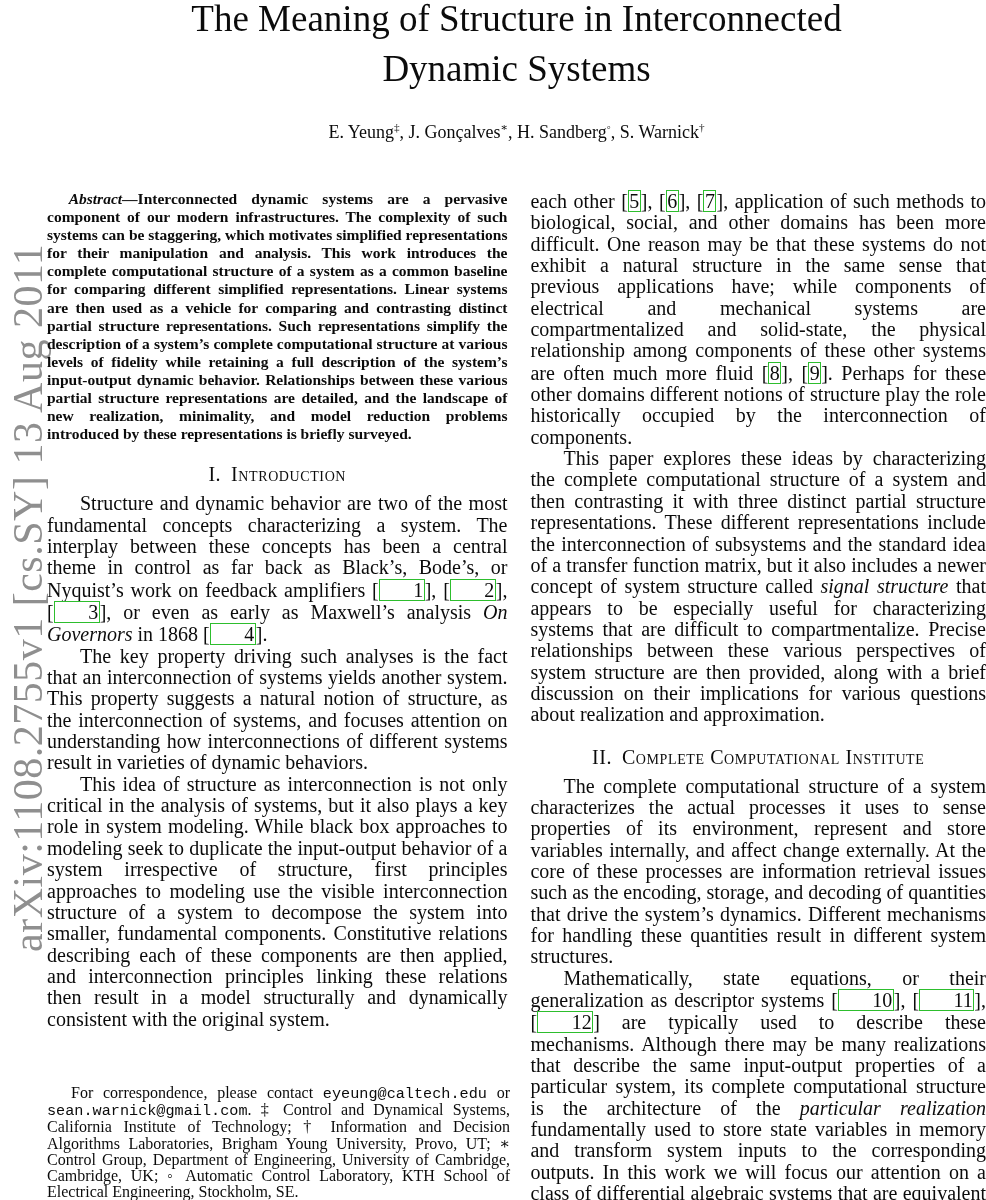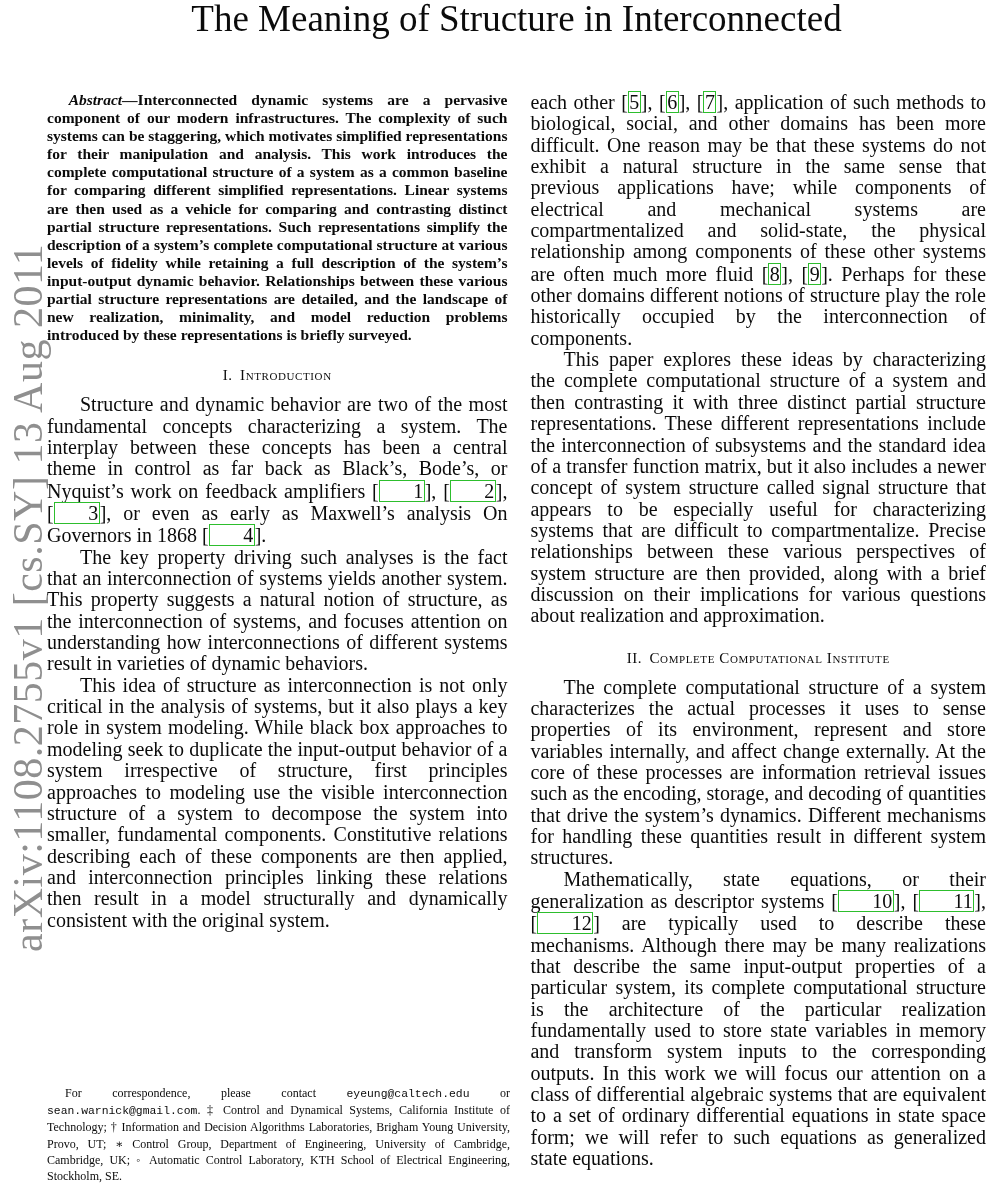--- a/index.html
+++ b/index.html
@@ -23,54 +23,56 @@
   .seg-sup{vertical-align:super;font-size:0.62em;line-height:0;}
   .columns{display:flex;gap:23px;margin-top:47px;}
   .col{width:463px;}
   .col.right{width:458px;}
   .abstract{
     font-size:15.5px;line-height:18.1px;font-weight:bold;
     text-align:justify;text-indent:1.4em;margin:0;
   }
   .seg-bi{font-style:italic;font-weight:bold;}
   .seg-b{font-weight:bold;}
-  .seg-i{}
+  .seg-i{font-style:italic;}
   .seg-mono{font-family:"Liberation Mono","DejaVu Sans Mono",monospace;font-size:0.95em;}
   .sec-heading{
-    text-align:center;font-size:15px;font-weight:400;
+    text-align:center;font-size:20px;font-weight:400;
     margin:21px 0 9px 0;line-height:20px;
   }
   .sec-num{letter-spacing:0.5px;}
   .sc{font-variant:small-caps;letter-spacing:0.6px;}
   .body-p{
     font-size:20px;line-height:21.35px;text-align:justify;
     margin:0;text-indent:1.65em;
   }
   .body-p.noindent{text-indent:0;}
   .cite-box{
     border:1px solid #2dbe2d;display:inline-block;line-height:1;
     padding:0 0.5px;margin:0;
   }
   .footnote{
     position:absolute;left:0;top:1085px;width:463px;
-    font-size:12px;line-height:16.2px;text-align:justify;text-indent:1.5em;
+    font-size:16px;line-height:16.2px;text-align:justify;text-indent:1.5em;
     margin:0;
   }
 </style>
 </head>
 <body>
 
 <div class="arxiv-stamp">arXiv:1108.2755v1  [cs.SY]  13 Aug 2011</div>
 
 <div class="paper">
 
   <h1 class="title">
     <span>The Meaning of Structure in Interconnected</span><br>
+    <span>Dynamic Systems</span>
   </h1>
 
+  <div class="authors"><span class="seg-plain">E. Yeung</span><span class="seg-sup">‡</span><span class="seg-plain">, J. Gonçalves</span><span class="seg-sup">∗</span><span class="seg-plain">, H. Sandberg</span><span class="seg-sup">◦</span><span class="seg-plain">, S. Warnick</span><span class="seg-sup">†</span></div>
 
   <div class="columns">
 
     <div class="col left">
       <p class="abstract"><span class="seg-bi">Abstract</span><span class="seg-b">—Interconnected dynamic systems are a pervasive component of our modern infrastructures. The complexity of such systems can be staggering, which motivates simplified representations for their manipulation and analysis. This work introduces the complete computational structure of a system as a common baseline for comparing different simplified representations. Linear systems are then used as a vehicle for comparing and contrasting distinct partial structure representations. Such representations simplify the description of a system’s complete computational structure at various levels of fidelity while retaining a full description of the system’s input-output dynamic behavior. Relationships between these various partial structure representations are detailed, and the landscape of new realization, minimality, and model reduction problems introduced by these representations is briefly surveyed.</span></p>
 
       <h2 class="sec-heading">
         <span class="sec-num">I.</span>&nbsp;
         <span class="sc">Introduction</span>
       </h2>

